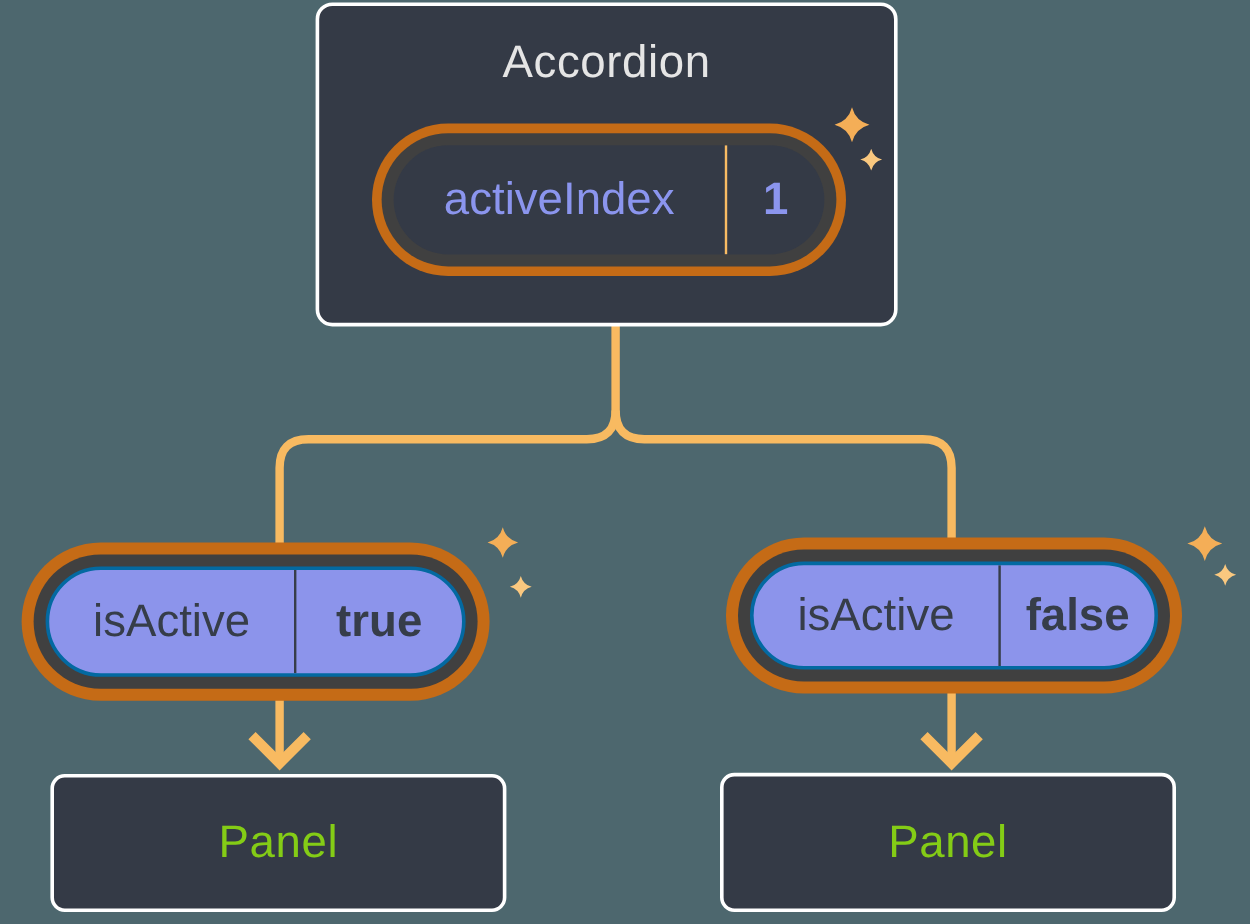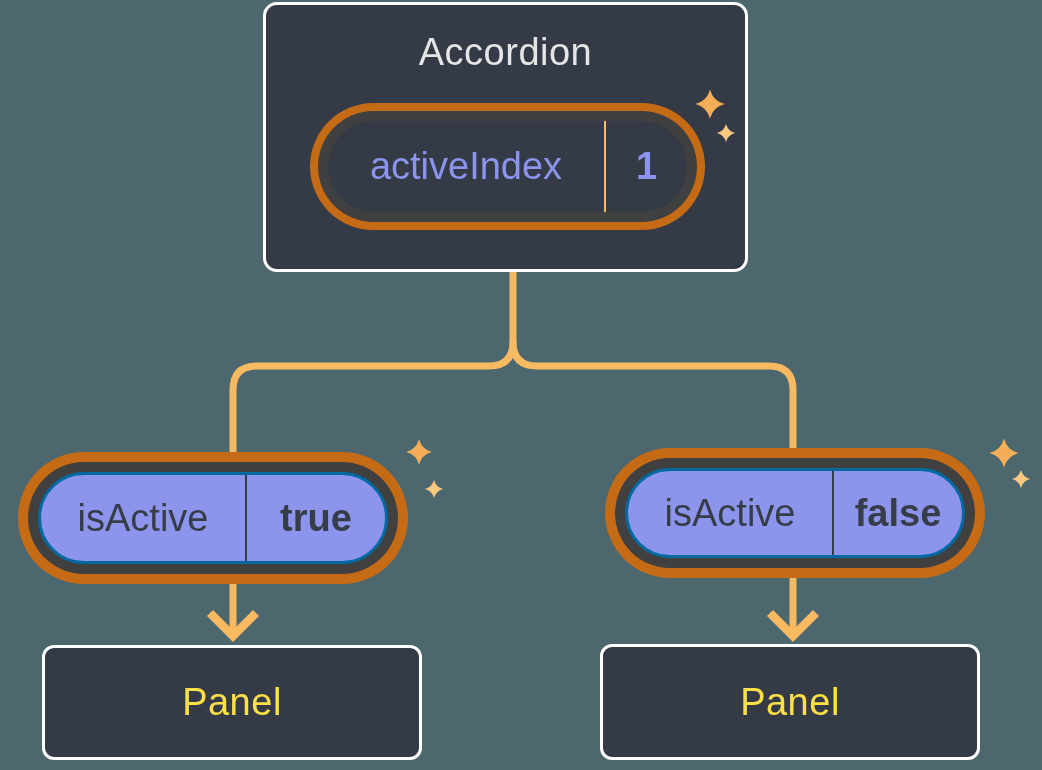--- a/index.html
+++ b/index.html
@@ -89,21 +89,21 @@
   }
   .cell-name-state { width: 276px; }
   .cell-value-state { flex: 1; font-weight: 700; }
   .cell-name-prop { width: 204px; }
   .cell-value-prop { flex: 1; font-weight: 700; }
 
   
   .panel-node { border-radius: 12px; display: flex; align-items: center; justify-content: center; }
   .panel-node-left  { left: 42px;  top: 645px; width: 380px; height: 115px; }
   .panel-node-right { left: 600px; top: 644px; width: 380px; height: 116px; }
-  .panel-label { color: #fde047; font-size: 38px; font-weight: 400; letter-spacing: 0.5px; }
+  .panel-label { color: #84cc16; font-size: 38px; font-weight: 400; letter-spacing: 0.5px; }
 
   
   .sparkle { position: absolute; z-index: 3; }
 </style>
 </head>
 <body>
 
 <div class="canvas">
 
   <svg class="connectors" viewBox="0 0 1042 770" xmlns="http://www.w3.org/2000/svg">

